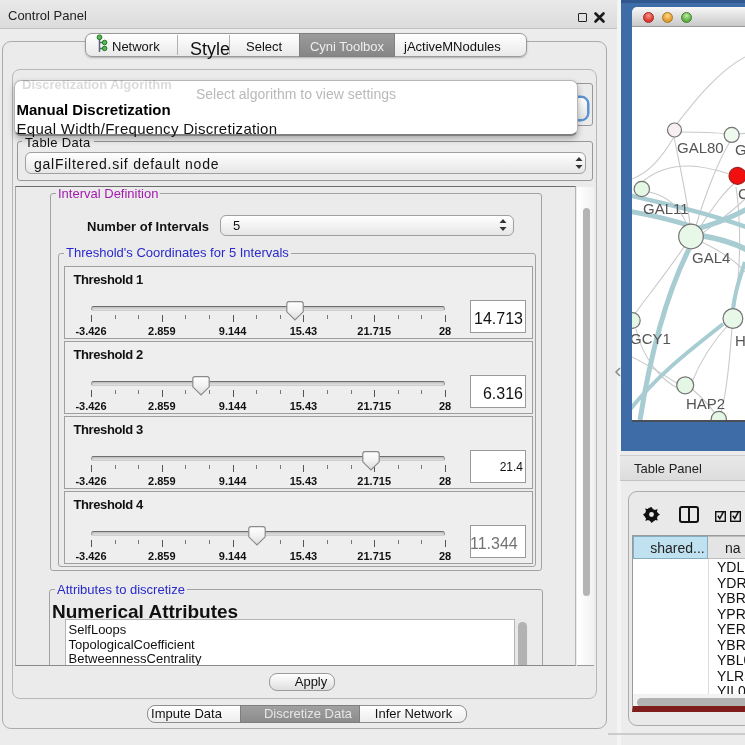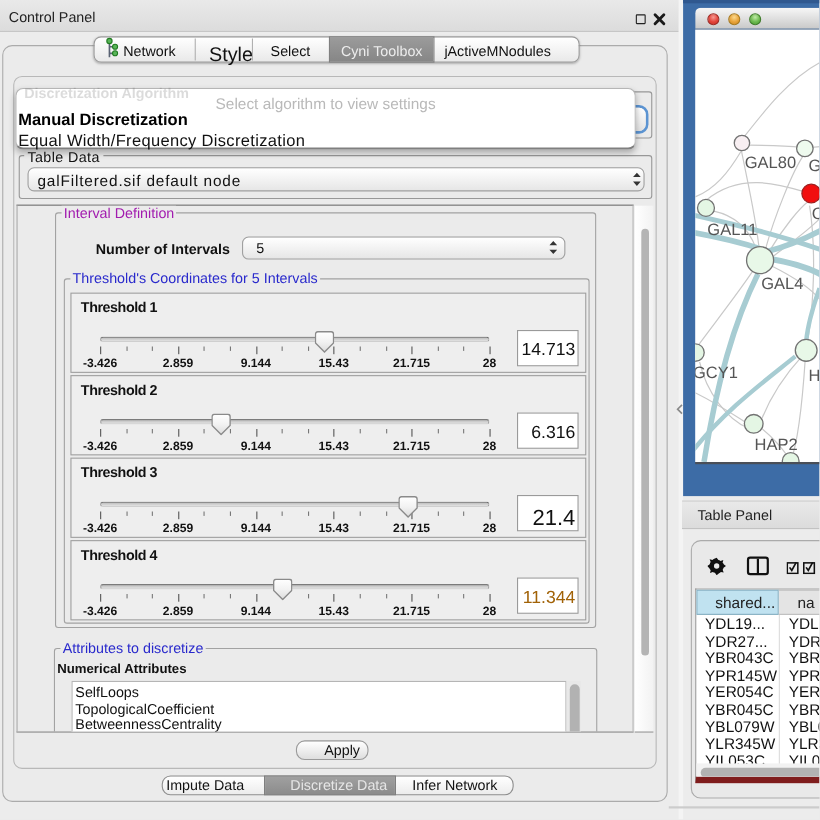--- a/index.html
+++ b/index.html
@@ -175,21 +175,21 @@
       <path d="M3 0.6 L15 0.6 Q17.2 0.6 17.2 2.8 L17.2 10.8 L9 19 L0.8 10.8 L0.8 2.8 Q0.8 0.6 3 0.6 Z" fill="url(#thgrad2)" stroke="#8a8a8a" stroke-width="1.2"></path>
       <defs>
         <linearGradient id="thgrad2" x1="0" y1="0" x2="0" y2="1">
           <stop offset="0" stop-color="#ffffff"></stop>
           <stop offset="0.5" stop-color="#f2f2f2"></stop>
           <stop offset="1" stop-color="#dcdcdc"></stop>
         </linearGradient>
       </defs>
     </svg>
   <div class="abs" style="left:454px;top:263px;width:56px;height:33px;background:#ffffff;border:1px solid #9a9a9a;"></div>
-  <div class="abs" style="left:454px;top:272.5px;width:53px;text-align:right;font-size:20px;color:#111;">21.4</div>
+  <div class="abs" style="left:454px;top:272.5px;width:53px;text-align:right;font-size:12px;color:#111;">21.4</div>
 
   <div class="abs" style="left:47.5px;top:304px;width:469.5px;height:73px;border:1px solid #9e9e9e;background:#eeeeee;"></div>
   <div class="abs" style="left:57.5px;top:309.5px;font-size:13px;font-weight:bold;letter-spacing:-0.4px;color:#111;">Threshold 4</div>
   <div class="abs" style="left:75px;top:343.5px;width:354px;height:5.5px;border-radius:2.5px;background:linear-gradient(#bdbdbd,#e3e3e3);border-top:1.3px solid #6e6e6e;border-left:1px solid #9a9a9a;border-right:1px solid #9a9a9a;border-bottom:1px solid #cfcfcf;"></div>
   <div class="abs" style="left:75.0px;top:353px;width:1px;height:7px;background:#555;"></div>
     <div class="abs" style="left:98.6px;top:353px;width:1px;height:4px;background:#777;"></div>
     <div class="abs" style="left:122.2px;top:353px;width:1px;height:4px;background:#777;"></div>
     <div class="abs" style="left:145.8px;top:353px;width:1px;height:7px;background:#555;"></div>
     <div class="abs" style="left:169.4px;top:353px;width:1px;height:4px;background:#777;"></div>
     <div class="abs" style="left:193.0px;top:353px;width:1px;height:4px;background:#777;"></div>
@@ -213,25 +213,25 @@
       <path d="M3 0.6 L15 0.6 Q17.2 0.6 17.2 2.8 L17.2 10.8 L9 19 L0.8 10.8 L0.8 2.8 Q0.8 0.6 3 0.6 Z" fill="url(#thgrad3)" stroke="#8a8a8a" stroke-width="1.2"></path>
       <defs>
         <linearGradient id="thgrad3" x1="0" y1="0" x2="0" y2="1">
           <stop offset="0" stop-color="#ffffff"></stop>
           <stop offset="0.5" stop-color="#f2f2f2"></stop>
           <stop offset="1" stop-color="#dcdcdc"></stop>
         </linearGradient>
       </defs>
     </svg>
   <div class="abs" style="left:454px;top:338px;width:56px;height:33px;background:#ffffff;border:1px solid #9a9a9a;"></div>
-  <div class="abs" style="left:454px;top:347.5px;width:53px;text-align:right;font-size:16px;color:#a16207;">11.344</div>
+  <div class="abs" style="left:454px;top:347.5px;width:53px;font-size:16px;color:#737373;">11.344</div>
 
   <div class="abs" style="left:33px;top:402px;width:494px;height:90px;border:1px solid #a2a2a2;border-radius:3px;"></div>
   <div class="abs" style="left:39px;top:395px;background:#ebebeb;padding:0 2px;font-size:13px;color:#2929cc;">Attributes to discretize</div>
-  <div class="abs" style="left:36px;top:413.5px;font-size:12px;font-weight:bold;color:#111;">Numerical Attributes</div>
+  <div class="abs" style="left:36px;top:413.5px;font-size:19px;font-weight:bold;color:#111;">Numerical Attributes</div>
   <div class="abs" style="left:48.5px;top:432px;width:450.5px;height:60px;background:#ffffff;border:1px solid #b5b5b5;"></div>
   <div class="abs" style="left:52.5px;top:435px;font-size:13px;color:#111;">SelfLoops</div>
   <div class="abs" style="left:52.5px;top:449.5px;font-size:13px;color:#111;">TopologicalCoefficient</div>
   <div class="abs" style="left:52.5px;top:464px;font-size:13px;color:#111;">BetweennessCentrality</div>
   <div class="abs" style="left:499px;top:432px;width:13px;height:60px;background:#e8e8e8;"></div>
   <div class="abs" style="left:502px;top:435px;width:9px;height:60px;background:#b2b2b2;border-radius:4.5px;"></div>
 </div>
 
 <div class="abs" style="left:577px;top:187px;width:17px;height:479px;background:linear-gradient(90deg,#ffffff,#f2f2f2);border-bottom:1px solid #999;"></div>
 <div class="abs" style="left:583px;top:208px;width:7px;height:388px;background:#b4b4b4;border-radius:3.5px;"></div>
@@ -327,17 +327,16 @@
  <rect x="0.7" y="1.7" width="9.6" height="9.6" fill="none" stroke="#111" stroke-width="1.4"></rect>
  <path d="M2.8 5.8 L4.8 8.5 L8.8 1.2" stroke="#111" stroke-width="1.5" fill="none"></path>
  <rect x="15.7" y="1.7" width="9.6" height="9.6" fill="none" stroke="#111" stroke-width="1.4"></rect>
  <path d="M17.8 5.8 L19.8 8.5 L23.8 1.2" stroke="#111" stroke-width="1.5" fill="none"></path>
 </svg>
 
 <div class="abs" style="left:632px;top:534.5px;width:113px;height:177px;border-left:1px solid #9a9a9a;border-top:1px solid #9a9a9a;border-bottom:6px solid #7f1d1d;background:#ffffff;overflow:hidden;">
   <div class="abs" style="left:0;top:0;width:75px;height:23px;background:#c0e2f0;border:1px solid #85aec0;text-align:center;text-indent:14px;font-size:14px;color:#222;line-height:22px;">shared...</div>
   <div class="abs" style="left:75px;top:0;width:45px;height:23px;background:#e4e4e4;border:1px solid #bdbdbd;border-left:none;font-size:14px;color:#222;padding-left:17px;line-height:22px;">na</div>
   <div class="abs" style="left:74.5px;top:23px;width:1px;height:136px;background:#dcdcdc;"></div>
-  <div class="abs" style="left:8px;top:24.5px;font-size:14px;line-height:15.5px;color:#111;">YDL19...<br>YDR27...<br>YBR043C<br>YPR145W<br>YER054C<br>YBR045C<br>YBL079W<br>YLR345W<br>YIL053C</div>
   <div class="abs" style="left:84px;top:24.5px;font-size:14px;line-height:15.5px;color:#111;white-space:nowrap;">YDL194W<br>YDR277C<br>YBR043C<br>YPR145W<br>YER054C<br>YBR045C<br>YBL079W<br>YLR345W<br>YIL053C</div>
   <div class="abs" style="left:0;top:158.5px;width:113px;height:18px;background:#f2f2f2;"></div>
   <div class="abs" style="left:4px;top:162px;width:112px;height:9.5px;background:#b2b2b2;border-radius:5px;"></div>
 </div>
 
 </body></html>

